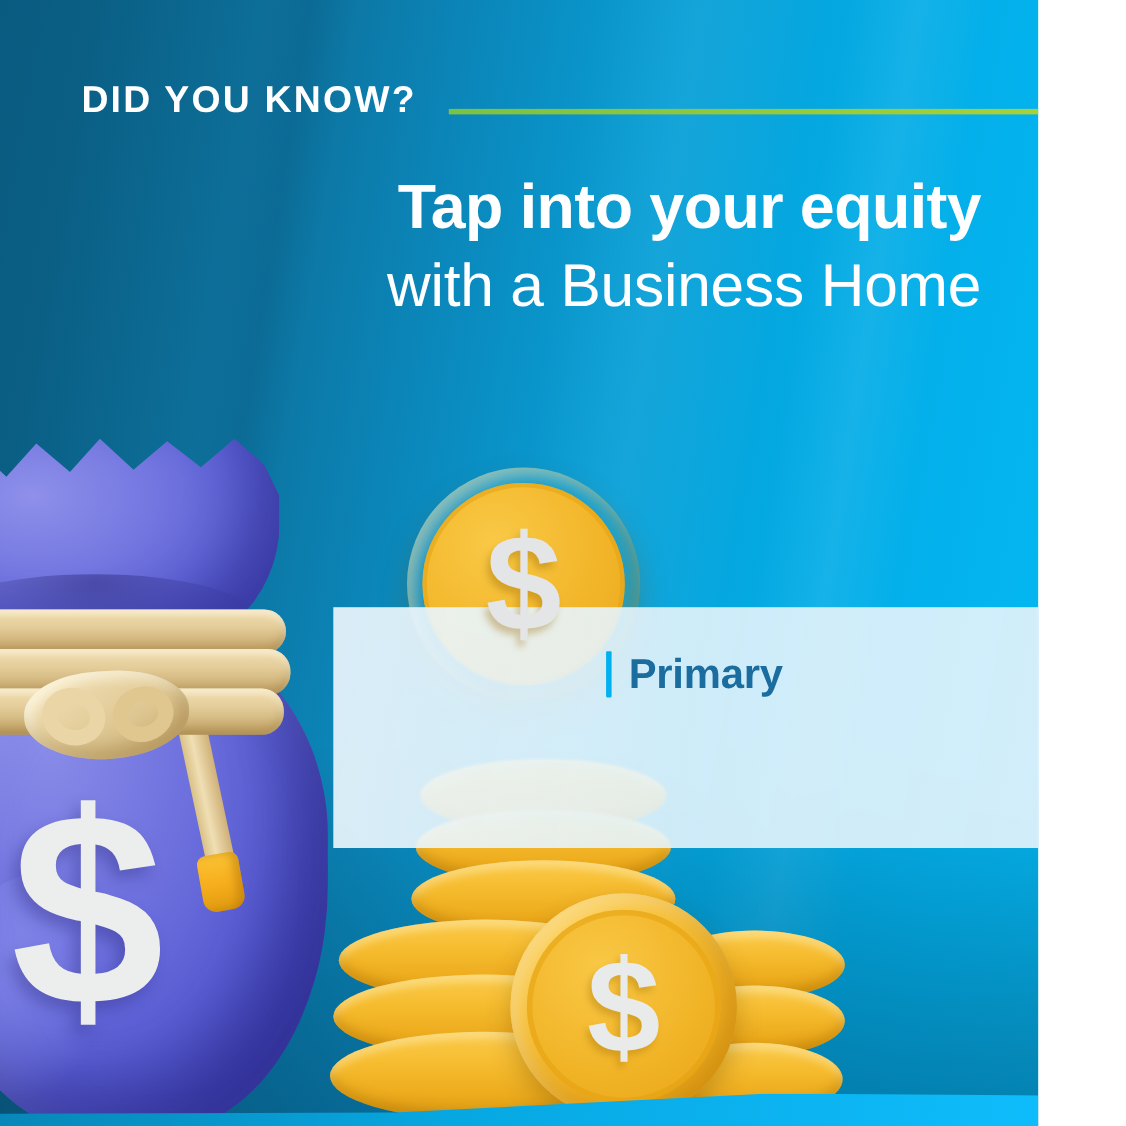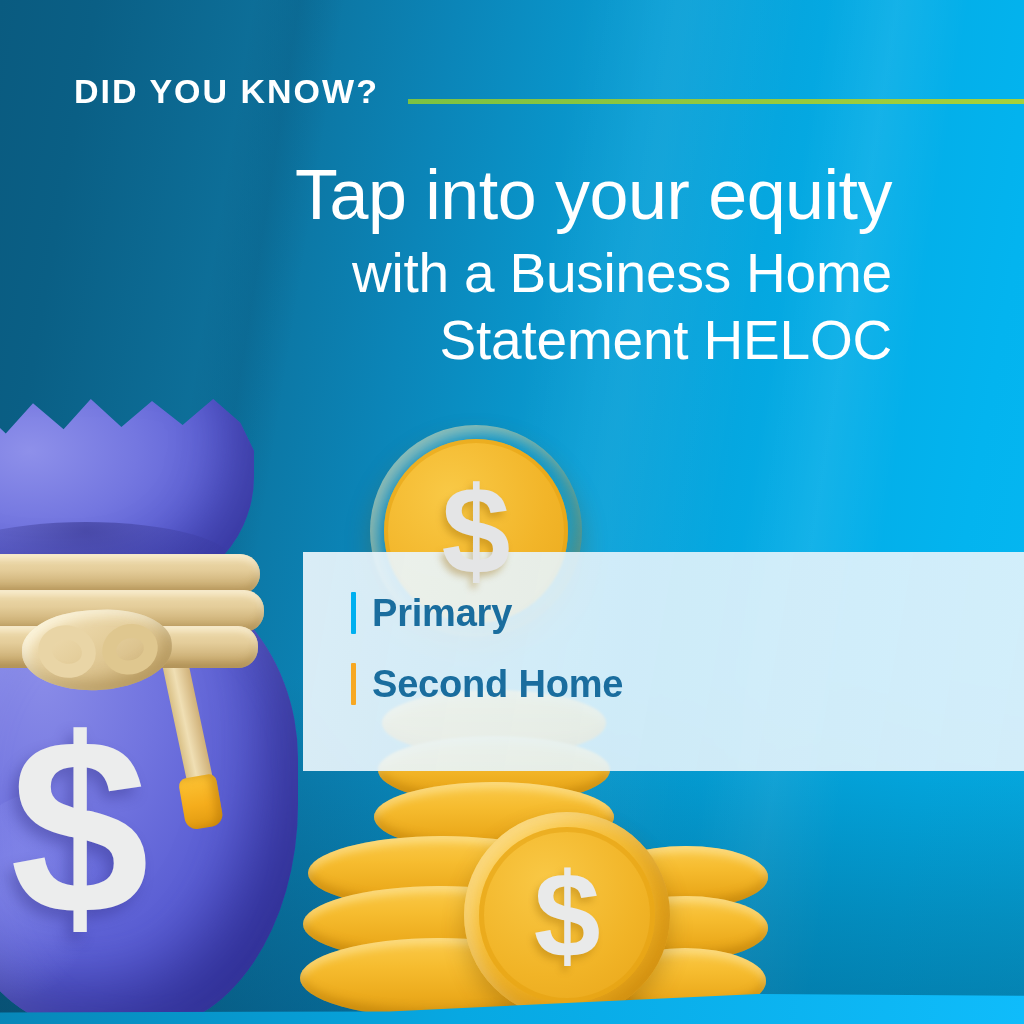--- a/index.html
+++ b/index.html
@@ -2,21 +2,21 @@
 <html><head>
 <meta charset="utf-8">
 <style>
   html, body {
     margin: 0;
     padding: 0;
     background: #ffffff;
   }
   #canvas {
     position: relative;
-    width: 1024px;
+    width: 944px;
     height: 1024px;
     overflow: hidden;
     font-family: "Liberation Sans", sans-serif;
   }
 
   
   .bg-base {
     position: absolute;
     inset: 0;
     background: linear-gradient(100deg,
@@ -96,22 +96,22 @@
   .headline {
     position: absolute;
     left: 0;
     top: 158px;
     width: 892px;
     text-align: right;
     color: #ffffff;
   }
   .headline .line1 {
     display: block;
-    font-size: 70px;
-    font-weight: 400;
+    font-size: 57px;
+    font-weight: 700;
     line-height: 1.08;
     letter-spacing: -0.5px;
     white-space: nowrap;
   }
   .headline .line2,
   .headline .line3 {
     display: block;
     font-size: 55px;
     font-weight: 400;
     line-height: 1.22;
@@ -330,20 +330,21 @@
   }
   .card-rows {
     position: absolute;
     inset: 0;
     padding: 40px 0 0 48px;
     box-sizing: border-box;
   }
   .tag-row {
     display: flex;
     align-items: center;
+    flex-direction: column;
   }
   .tag-row.second { margin-top: 29px; }
   .tag {
     display: flex;
     align-items: center;
   }
   .tag .bar {
     width: 5px;
     height: 42px;
     margin-right: 16px;
@@ -371,21 +372,20 @@
   <div class="bg-sheen-a"></div>
   <div class="bg-sheen-b"></div>
   <div class="bg-darken-bottom"></div>
 
   <div class="eyebrow">DID YOU KNOW?</div>
   <div class="eyebrow-rule"></div>
 
   <div class="headline">
     <span class="line1">Tap into your equity</span>
     <span class="line2">with a Business Home</span>
-    <span class="line3">Statement HELOC</span>
   </div>
 
   <div class="coin-big-top">
     <span class="dsign">$</span>
   </div>
 
   <div>
     <div class="coin-disc" style="left:382px; top:690px;  width:224px; height:66px;"></div>
     <div class="coin-disc" style="left:378px; top:736px;  width:232px; height:68px;"></div>
     <div class="coin-disc" style="left:374px; top:782px;  width:240px; height:70px;"></div>
@@ -415,26 +415,20 @@
   <div class="card">
     <div class="card-rows">
 
       <div class="tag-row first">
         <div class="tag t-primary">
           <span class="bar" style="background:#00b0f0;"></span>
           <span class="label">Primary</span>
         </div>
       </div>
 
-      <div class="tag-row second">
-        <div class="tag t-second">
-          <span class="bar" style="background:#f7a823;"></span>
-          <span class="label">Second Home</span>
-        </div>
-      </div>
 
     </div>
   </div>
 
   <div class="coin-big-front">
     <span class="dsign">$</span>
   </div>
 
   <div class="bg-bottom-band"></div>
 

